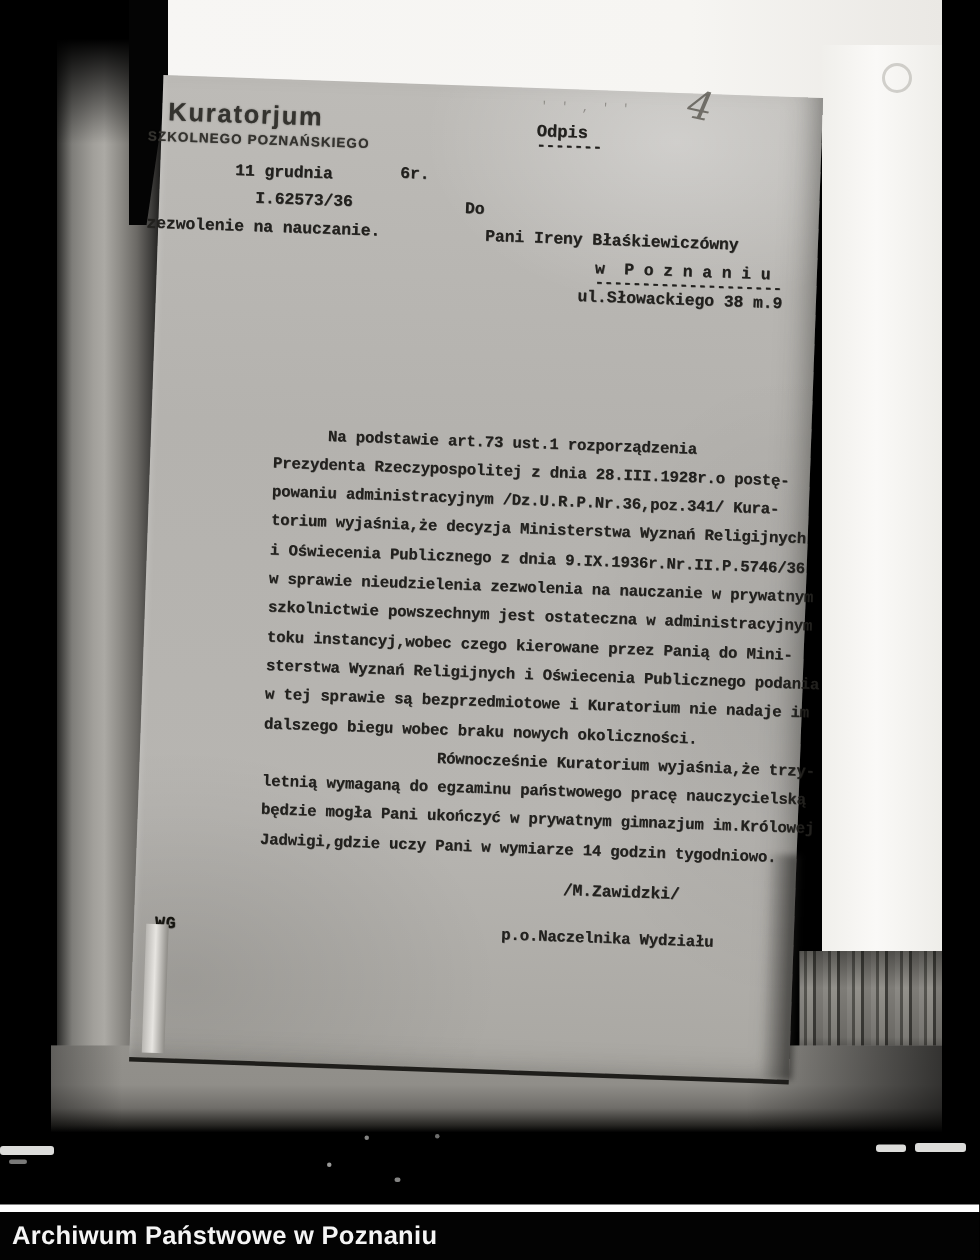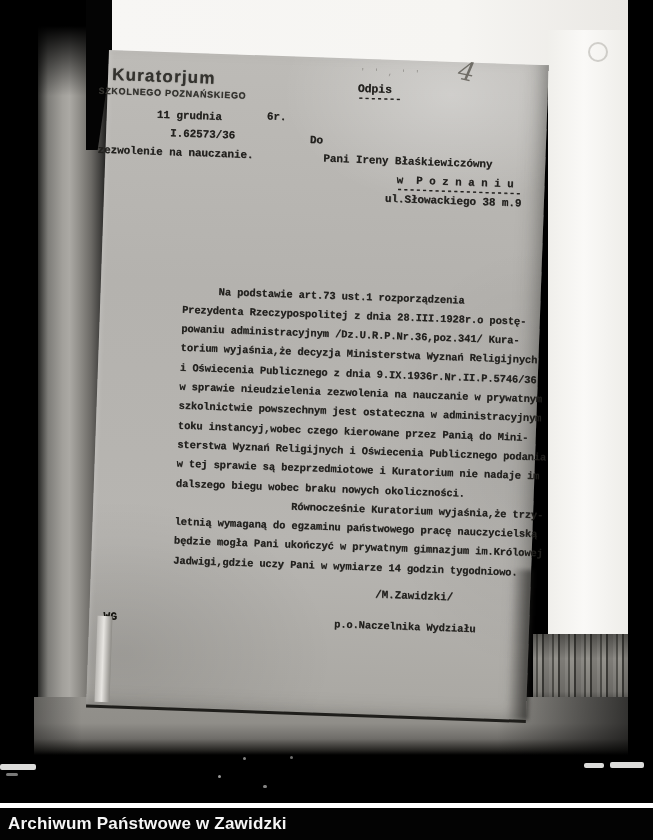--- a/index.html
+++ b/index.html
@@ -128,15 +128,15 @@
   <div class="speck" style="left:6px;top:773px;width:12px;height:3px;opacity:.55;"></div>
   <div class="speck" style="left:584px;top:763px;width:20px;height:5px;"></div>
   <div class="speck" style="left:610px;top:762px;width:34px;height:6px;"></div>
   <div class="speck" style="left:218px;top:775px;width:3px;height:3px;opacity:.7;"></div>
   <div class="speck" style="left:243px;top:757px;width:3px;height:3px;opacity:.6;"></div>
   <div class="speck" style="left:263px;top:785px;width:4px;height:3px;opacity:.6;"></div>
   <div class="speck" style="left:290px;top:756px;width:3px;height:3px;opacity:.5;"></div>
 
   <div class="footer-line"></div>
   <div class="footer-bar">
-    <div class="caption">Archiwum Państwowe w Zawidzki</div>
+    <div class="caption">Archiwum Państwowe w Poznaniu</div>
   </div>
 </div>
 
 </body></html>

